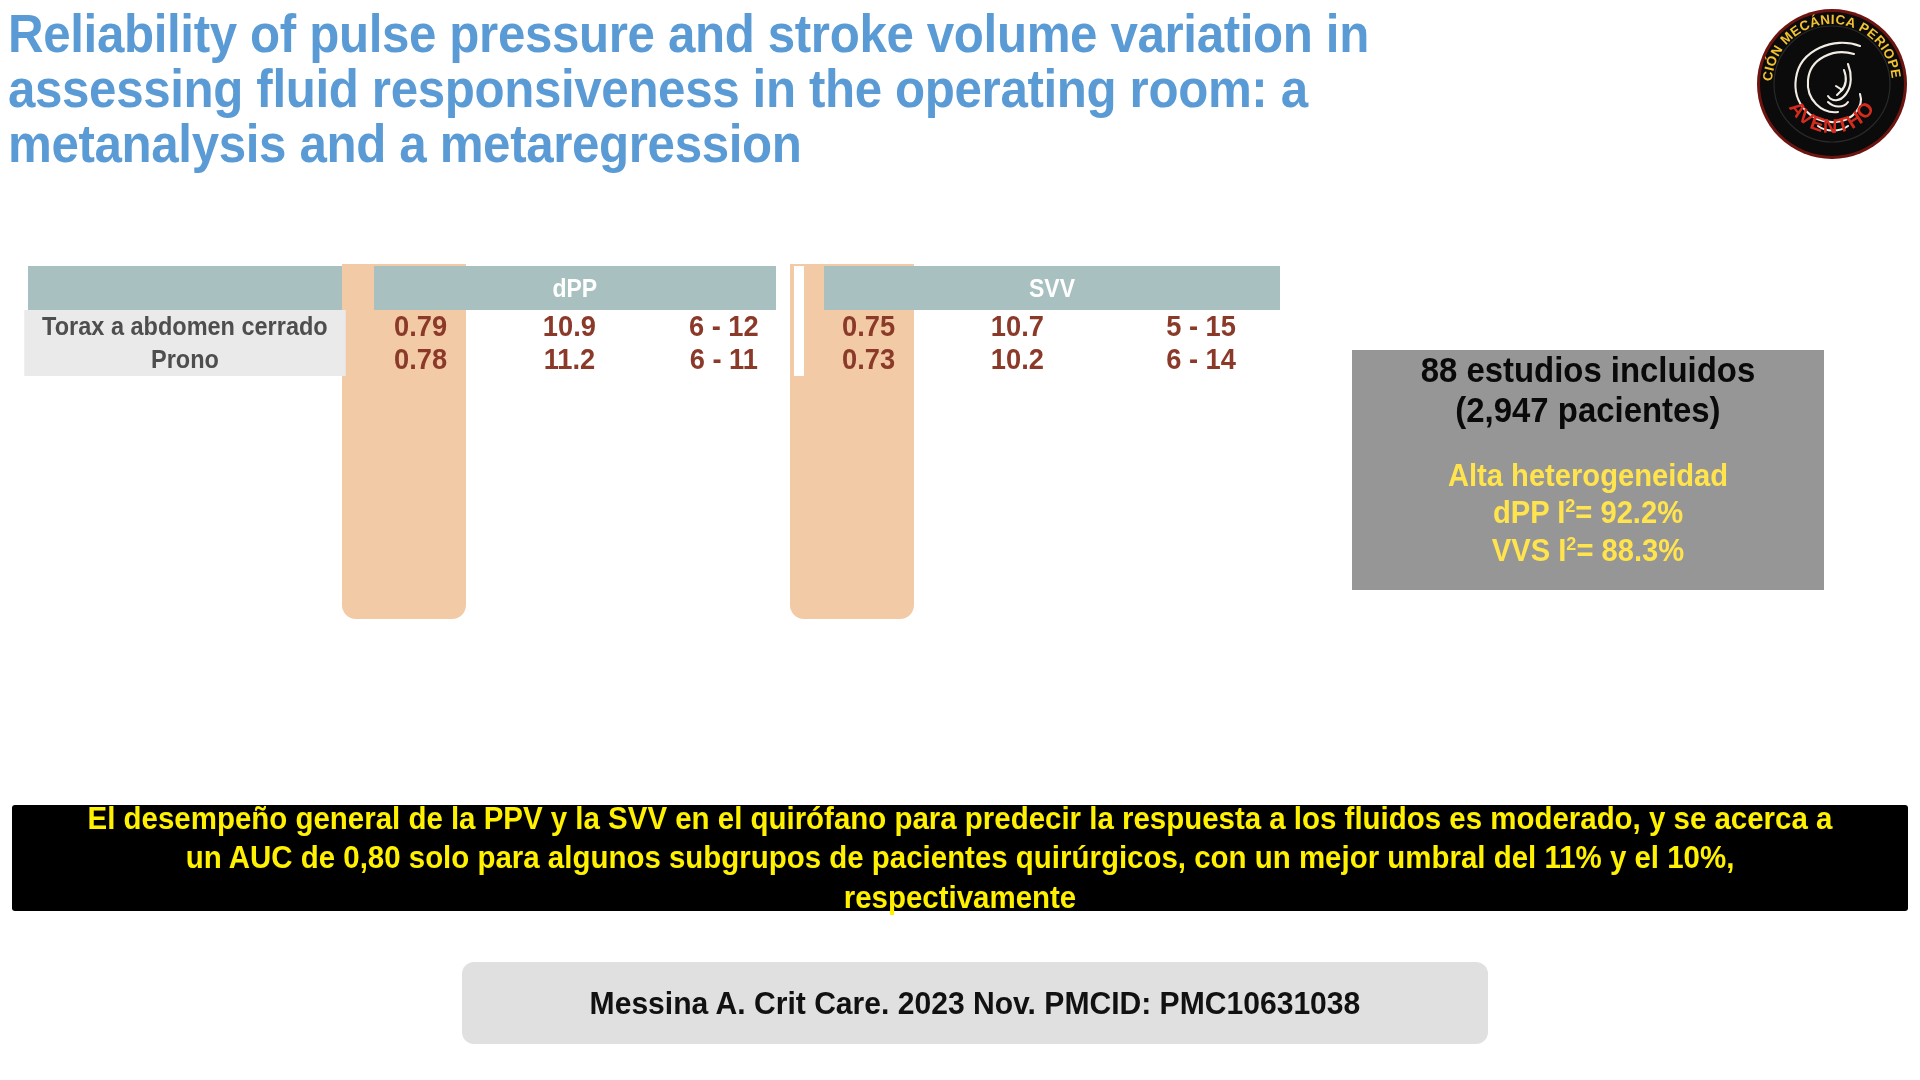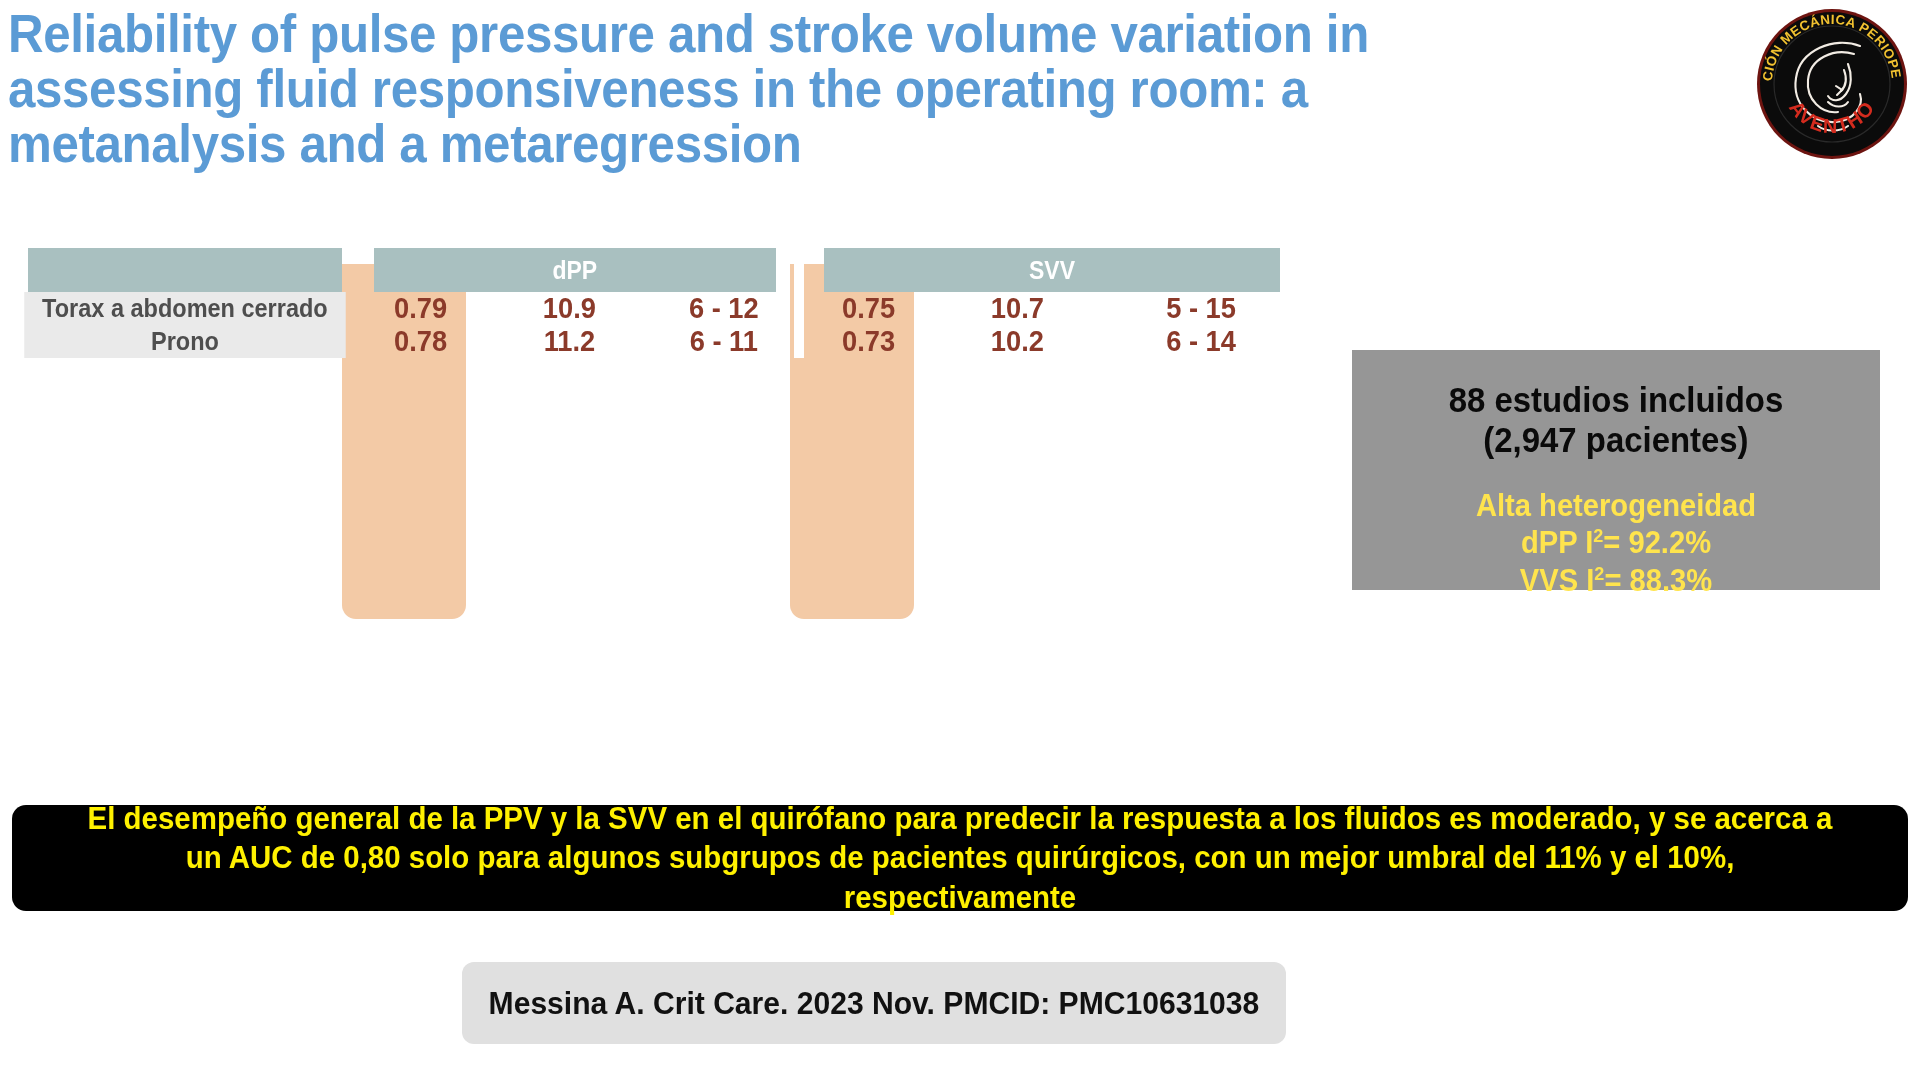--- a/index.html
+++ b/index.html
@@ -42,21 +42,21 @@
     right: 12px;
     top: 8px;
     width: 152px;
     height: 152px;
   }
 
   
   #data-table {
     position: absolute;
     left: 14px;
-    top: 248px;
+    top: 266px;
     width: 1286px;
     border-collapse: collapse;
     table-layout: fixed;
   }
   #data-table td, #data-table th {
     padding: 0;
     margin: 0;
     border: 0;
   }
 
@@ -124,28 +124,28 @@
   #hl-band-dpp { left: 342px; width: 124px; }
   #hl-band-svv { left: 790px; width: 124px; }
 
   #data-table { position: relative; z-index: 2; }
 
   
   #stats-box {
     position: absolute;
     left: 1352px;
     top: 350px;
-    width: 528px;
+    width: 472px;
     height: 240px;
     background: #969696;
     display: flex;
     flex-direction: column;
     align-items: center;
     justify-content: flex-start;
-    padding-top: 30px;
+    padding-top: 0;
     box-sizing: border-box;
   }
   .stats-head {
     color: #0a0a0a;
     font-family: "Liberation Sans Narrow", "Liberation Sans", sans-serif;
     font-weight: bold;
     font-size: 35px;
     line-height: 1.15;
     text-align: center;
     white-space: pre-line;
@@ -164,21 +164,21 @@
   .stats-sub sup { font-size: 0.62em; vertical-align: super; }
 
   
   #conclusion-banner {
     position: absolute;
     left: 12px;
     top: 805px;
     width: 1896px;
     height: 106px;
     background: #000000;
-    border-radius: 14px;
+    border-radius: 3px;
     display: flex;
     align-items: center;
     justify-content: center;
     box-sizing: border-box;
     padding: 0 14px;
   }
   #conclusion-text {
     color: #fff100;
     font-family: "Liberation Sans Narrow", "Liberation Sans", sans-serif;
     font-weight: bold;
@@ -186,21 +186,21 @@
     line-height: 1.26;
     text-align: center;
     transform: scaleX(0.95);
   }
 
   
   #citation-box {
     position: absolute;
     left: 462px;
     top: 962px;
-    width: 824px;
+    width: 1026px;
     height: 82px;
     background: #e0e0e0;
     border-radius: 12px;
     display: flex;
     align-items: center;
     justify-content: center;
   }
   #citation-text {
     color: #111111;
     font-family: "Liberation Sans Narrow", "Liberation Sans", sans-serif;

